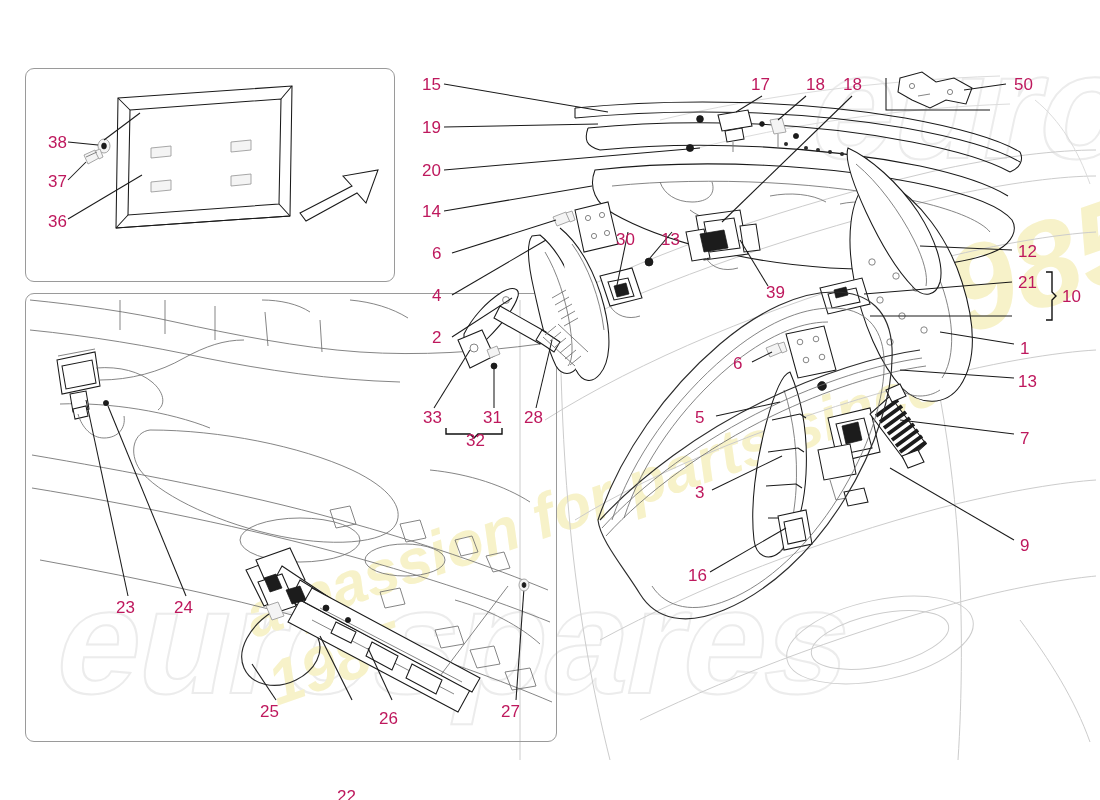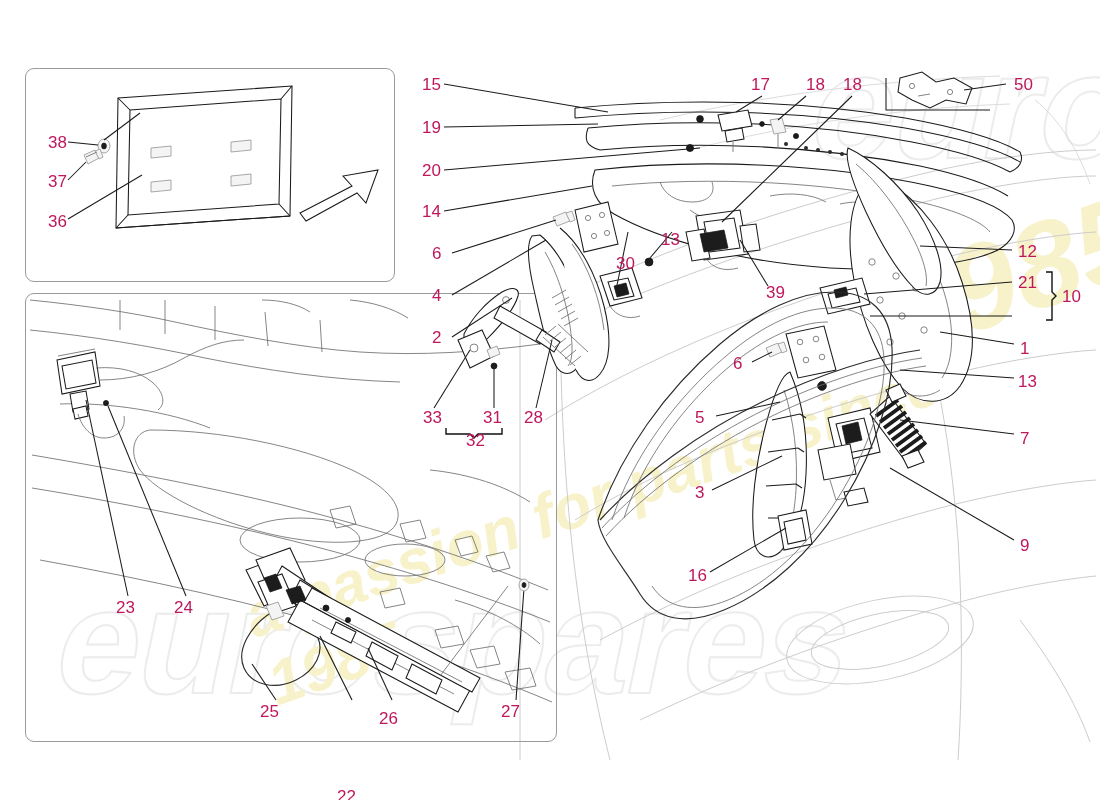--- a/index.html
+++ b/index.html
@@ -452,21 +452,21 @@
     <div class="cal" style="left:432px;top:245px;">6</div>
     <div class="cal" style="left:432px;top:287px;">4</div>
     <div class="cal" style="left:432px;top:329px;">2</div>
   </div>
 
   <div>
     <div class="cal" style="left:423px;top:409px;">33</div>
     <div class="cal" style="left:483px;top:409px;">31</div>
     <div class="cal" style="left:524px;top:409px;">28</div>
     <div class="cal" style="left:466px;top:432px;">32</div>
-    <div class="cal" style="left:616px;top:231px;margin-top:24px;">30</div>
+    <div class="cal" style="left:616px;top:231px;">30</div>
     <div class="cal" style="left:661px;top:231px;">13</div>
     <div class="cal" style="left:766px;top:284px;">39</div>
   </div>
 
   <div>
     <div class="cal" style="left:751px;top:76px;">17</div>
     <div class="cal" style="left:796px;top:76px;margin-left:10px;">18</div>
     <div class="cal" style="left:843px;top:76px;">18</div>
     <div class="cal" style="left:1014px;top:76px;">50</div>
   </div>

